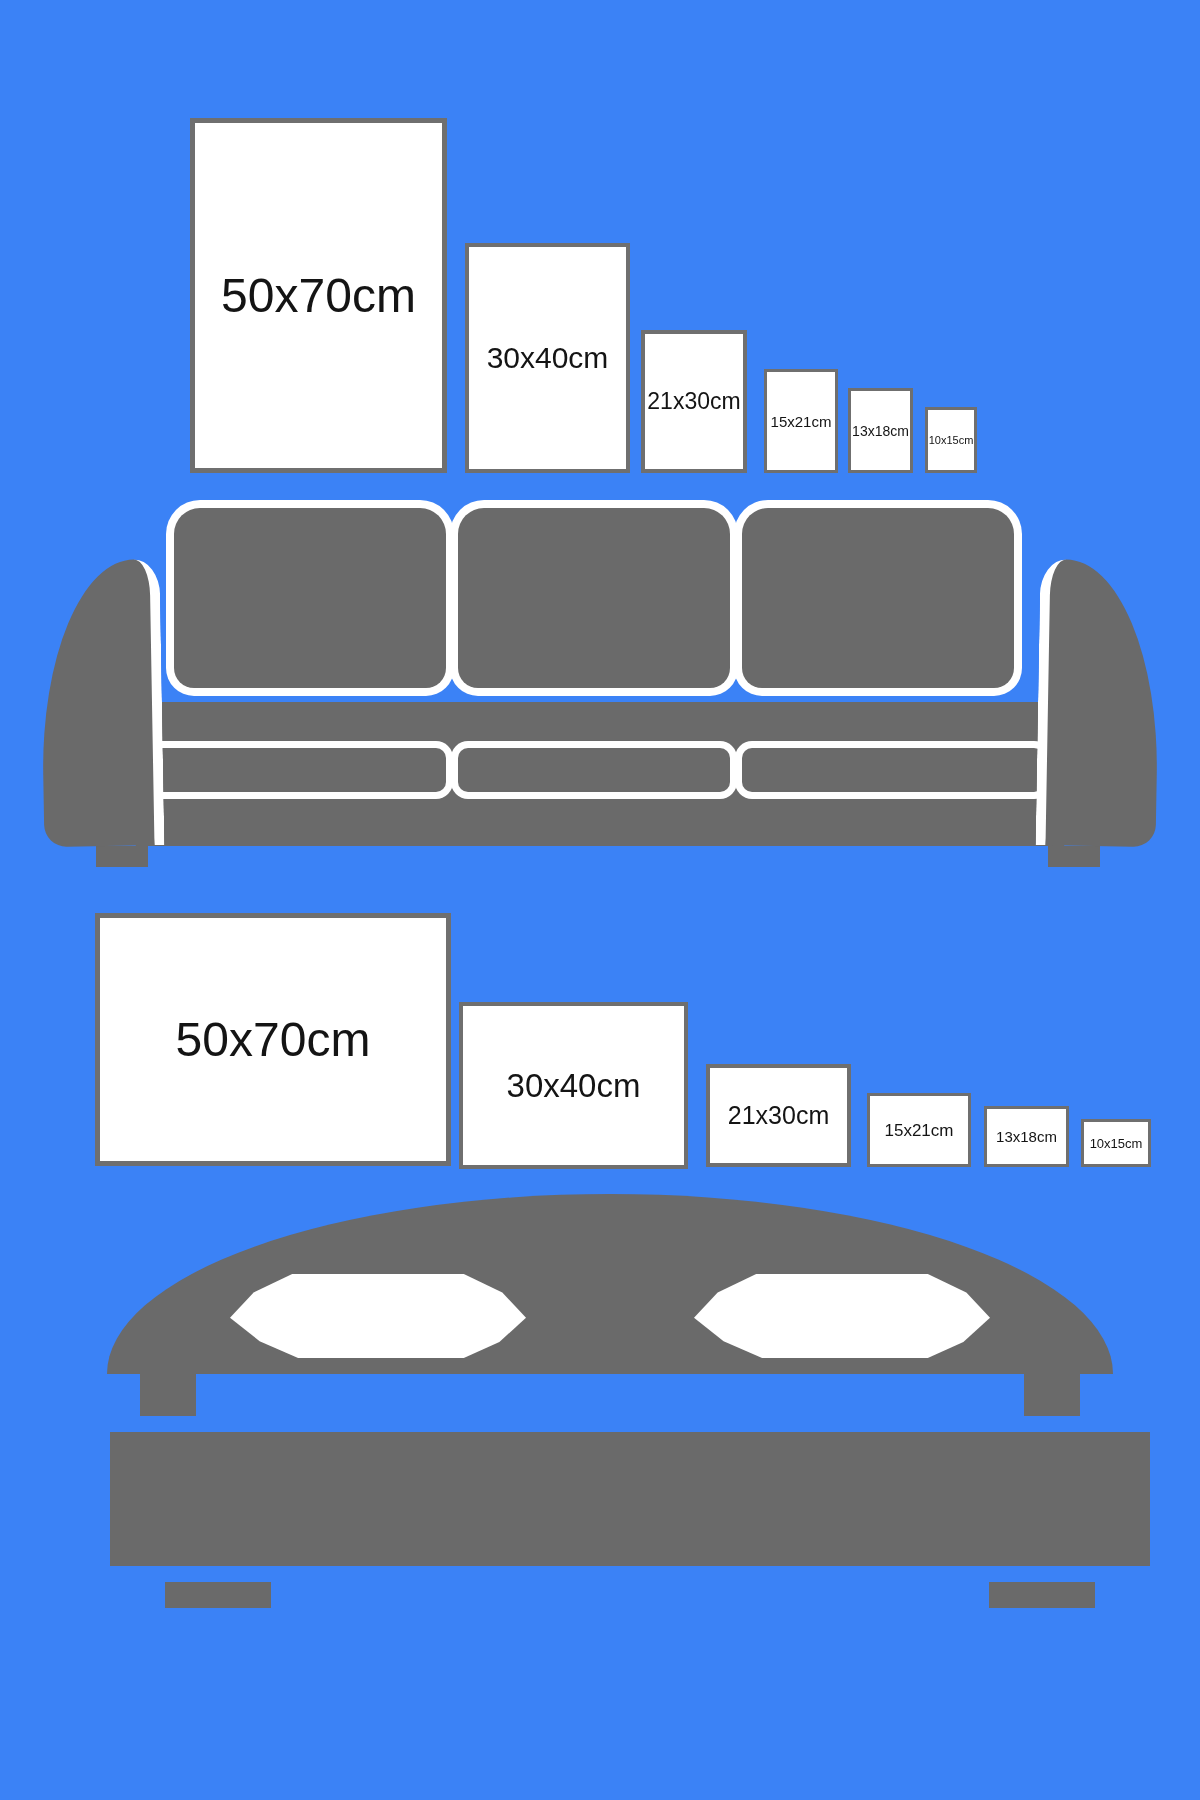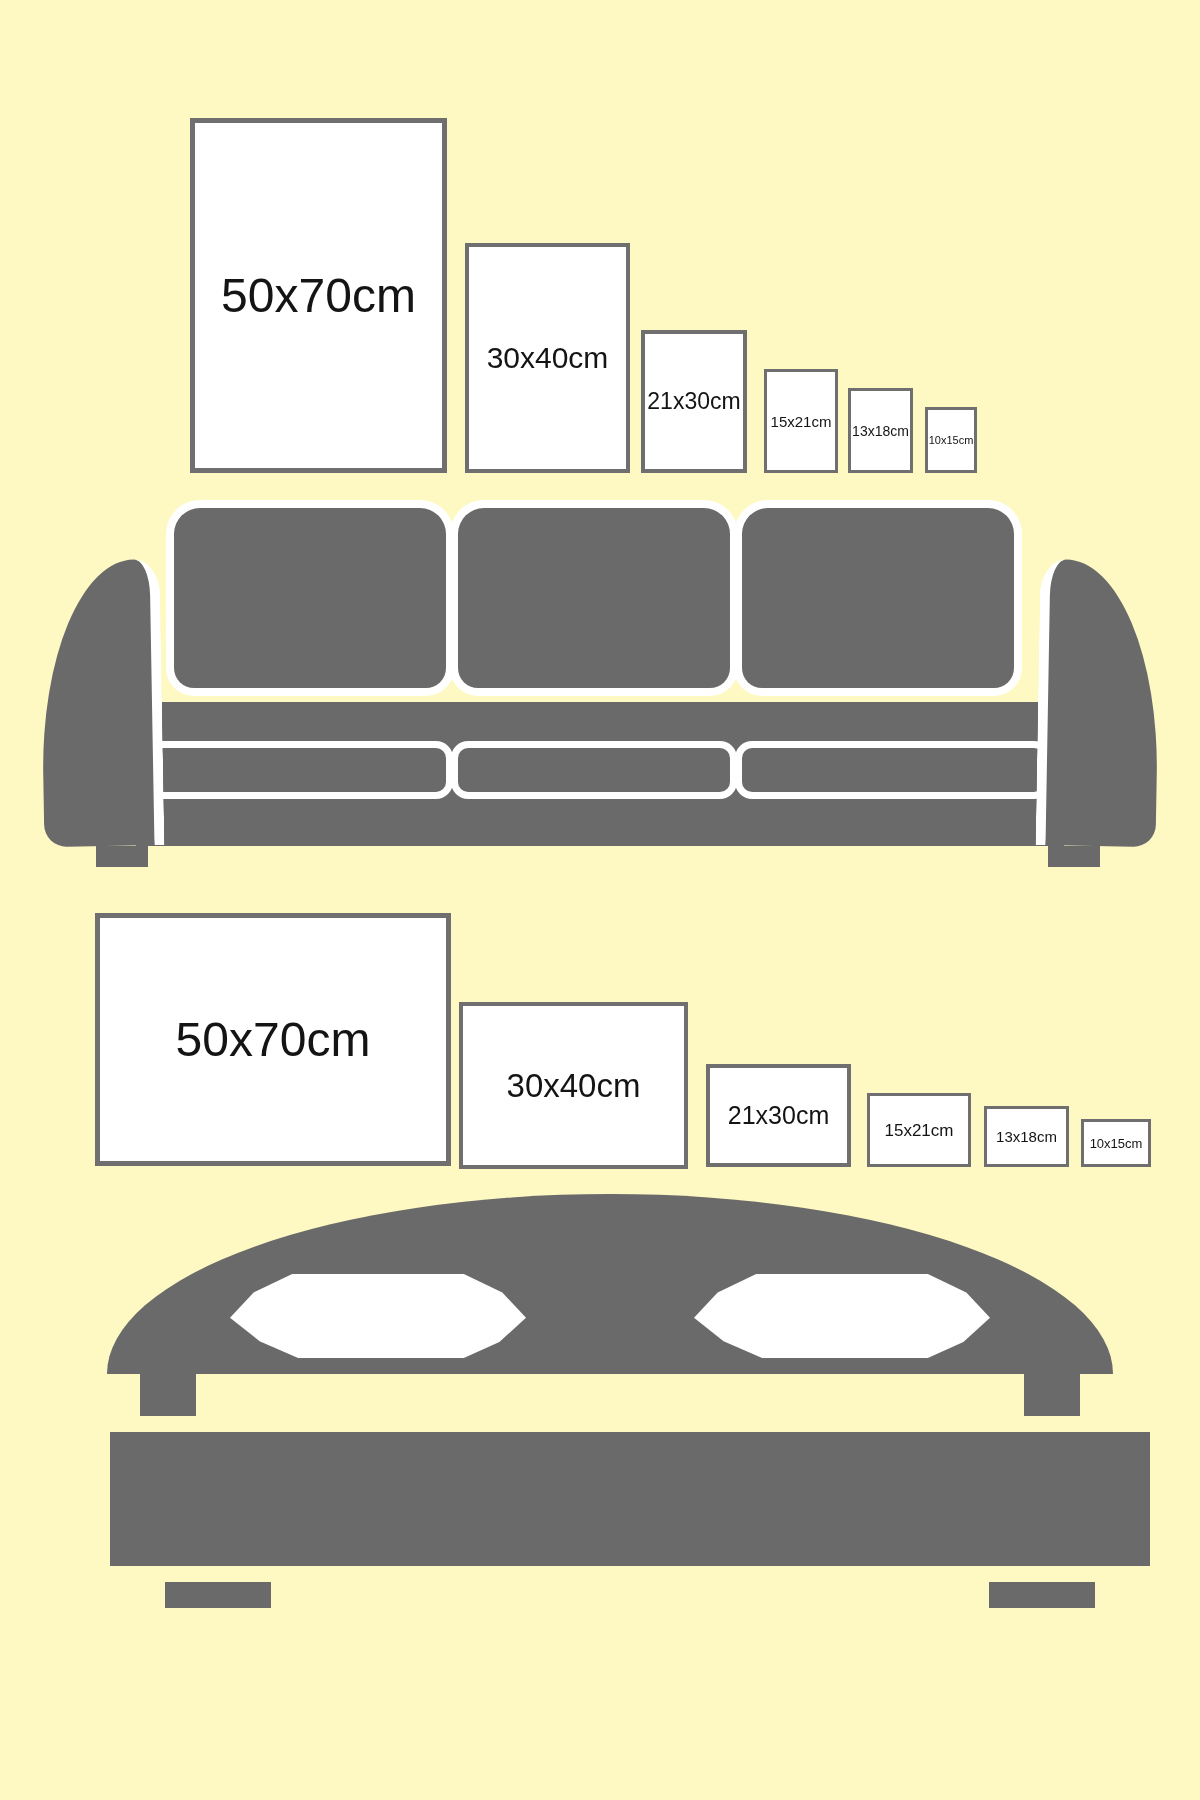--- a/index.html
+++ b/index.html
@@ -1,17 +1,17 @@
 <!DOCTYPE html>
 <html style="--furniture: #6a6a6a; --outline: #ffffff; --frame-border: #6f6f6f; --label-text: #141414;"><head>
 <meta charset="utf-8">
 <style>
   html,body{margin:0;padding:0;background:#fff;}
   .canvas{
-    position:relative;width:1200px;height:1800px;background:#fef9c3;overflow:hidden;
+    position:relative;width:1200px;height:1800px;background:#3b82f6;overflow:hidden;
     font-family:"Liberation Sans",sans-serif;
   }
   
   .frame{
     position:absolute;box-sizing:border-box;background:#fff;
     border-style:solid;border-color:var(--frame-border,#6f6f6f);
     display:flex;align-items:center;justify-content:center;
     color:var(--label-text,#141414);
     line-height:1;white-space:nowrap;
   }

